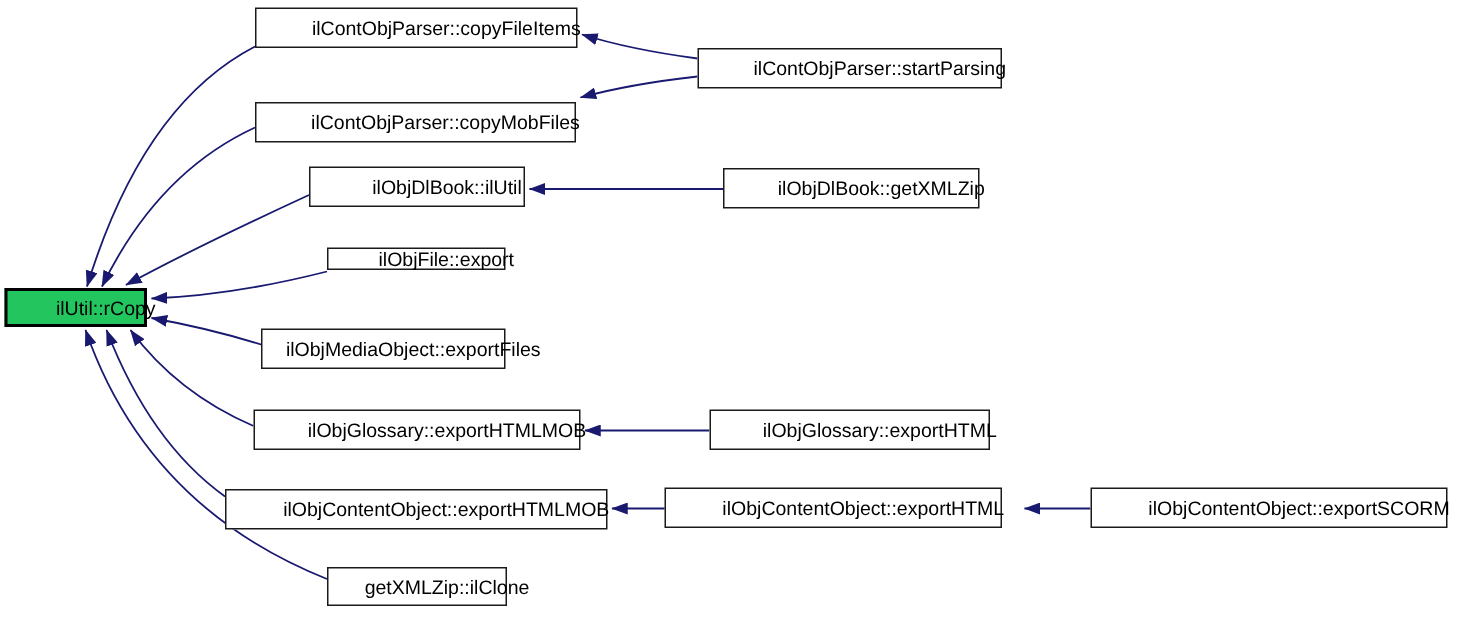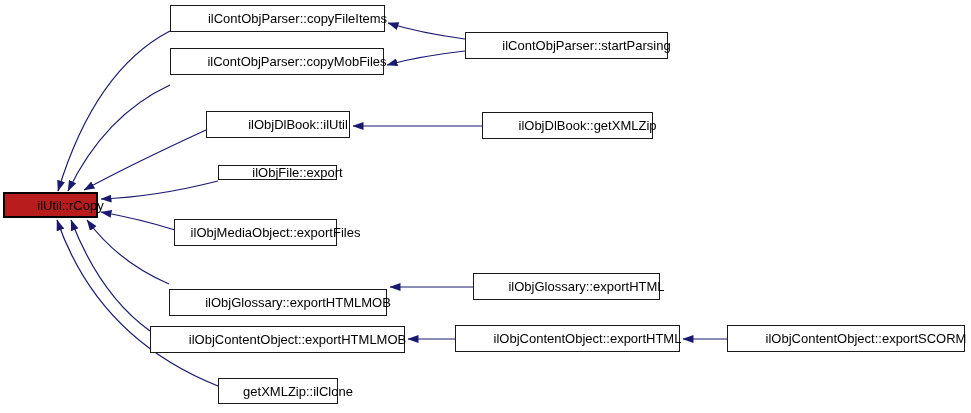--- a/index.html
+++ b/index.html
@@ -32,21 +32,21 @@
     border: 1px solid #1a1a1a;
     display: flex;
     align-items: center;
     justify-content: center;
     font-size: 13px;
     color: #000000;
     white-space: nowrap;
     cursor: pointer;
   }
   .node.current {
-    background: #b91c1c;
+    background: #22c55e;
     border: 2px solid #000000;
     cursor: default;
   }
   .node-label {
     pointer-events: none;
     padding-left: 40px;
   }
 </style>
 </head>
 <body>
@@ -76,37 +76,37 @@
   </svg>
 
   <div class="node current" style="left:3px;top:192px;width:95px;height:26px">
     <span class="node-label">ilUtil::rCopy</span>
   </div>
 
   <div class="node" style="left:170px;top:5px;width:215px;height:27px">
     <span class="node-label">ilContObjParser::copyFileItems</span>
   </div>
 
-  <div class="node" style="left:170px;top:48px;width:214px;height:27px">
+  <div class="node" style="left:170px;top:68px;width:214px;height:27px">
     <span class="node-label">ilContObjParser::copyMobFiles</span>
   </div>
 
   <div class="node" style="left:206px;top:111px;width:144px;height:27px">
     <span class="node-label">ilObjDlBook::ilUtil</span>
   </div>
 
   <div class="node" style="left:218px;top:165px;width:119px;height:15px">
     <span class="node-label">ilObjFile::export</span>
   </div>
 
   <div class="node" style="left:174px;top:219px;width:163px;height:27px">
     <span class="node-label">ilObjMediaObject::exportFiles</span>
   </div>
 
-  <div class="node" style="left:169px;top:289px;width:218px;height:27px">
+  <div class="node" style="left:169px;top:273px;width:218px;height:27px">
     <span class="node-label">ilObjGlossary::exportHTMLMOB</span>
   </div>
 
   <div class="node" style="left:150px;top:326px;width:255px;height:27px">
     <span class="node-label">ilObjContentObject::exportHTMLMOB</span>
   </div>
 
   <div class="node" style="left:218px;top:378px;width:120px;height:26px">
     <span class="node-label">getXMLZip::ilClone</span>
   </div>
@@ -116,21 +116,21 @@
   </div>
 
   <div class="node" style="left:482px;top:112px;width:171px;height:27px">
     <span class="node-label">ilObjDlBook::getXMLZip</span>
   </div>
 
   <div class="node" style="left:473px;top:273px;width:187px;height:27px">
     <span class="node-label">ilObjGlossary::exportHTML</span>
   </div>
 
-  <div class="node" style="left:455px;top:325px;width:225px;height:27px">
+  <div class="node" style="left:443px;top:325px;width:225px;height:27px">
     <span class="node-label">ilObjContentObject::exportHTML</span>
   </div>
 
   <div class="node" style="left:727px;top:325px;width:238px;height:27px">
     <span class="node-label">ilObjContentObject::exportSCORM</span>
   </div>
 
 </div>
 
 </body></html>

